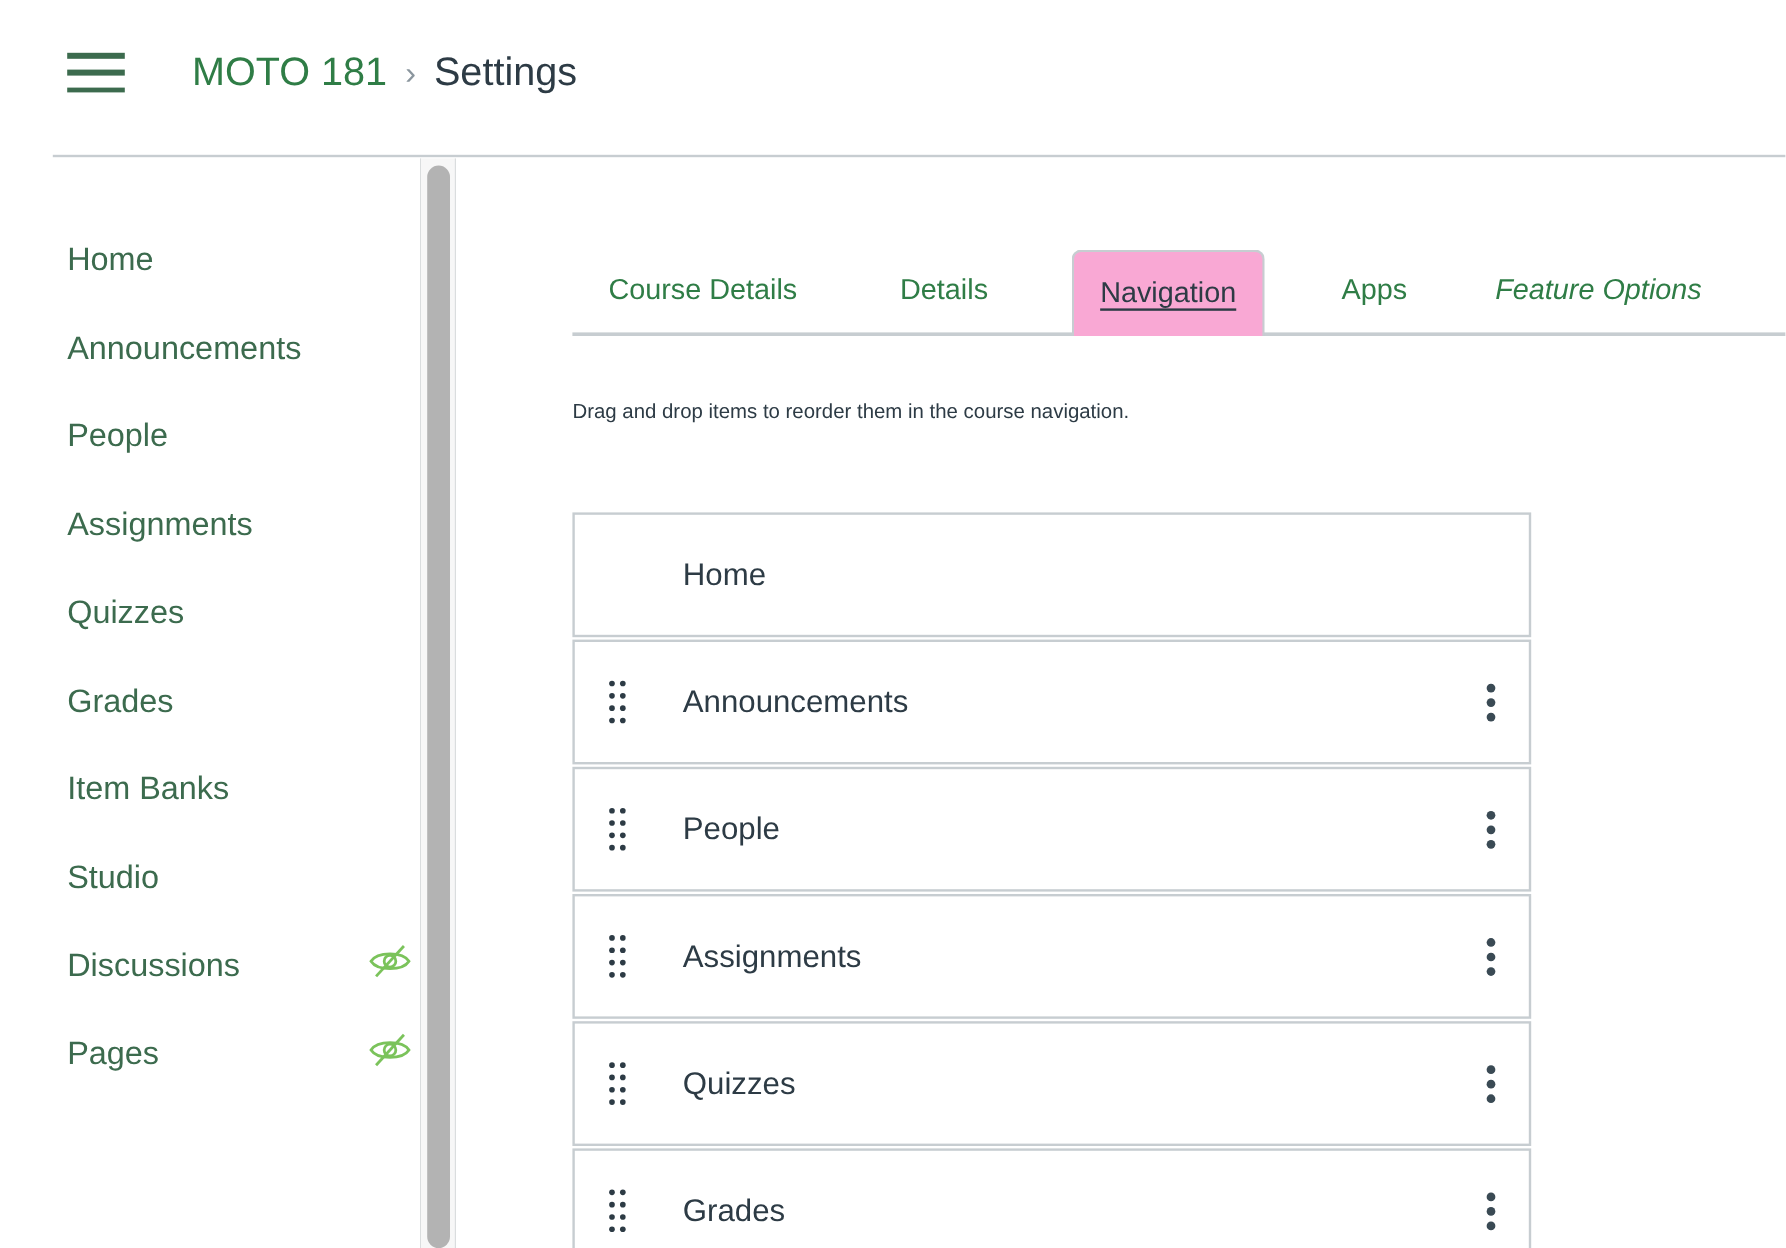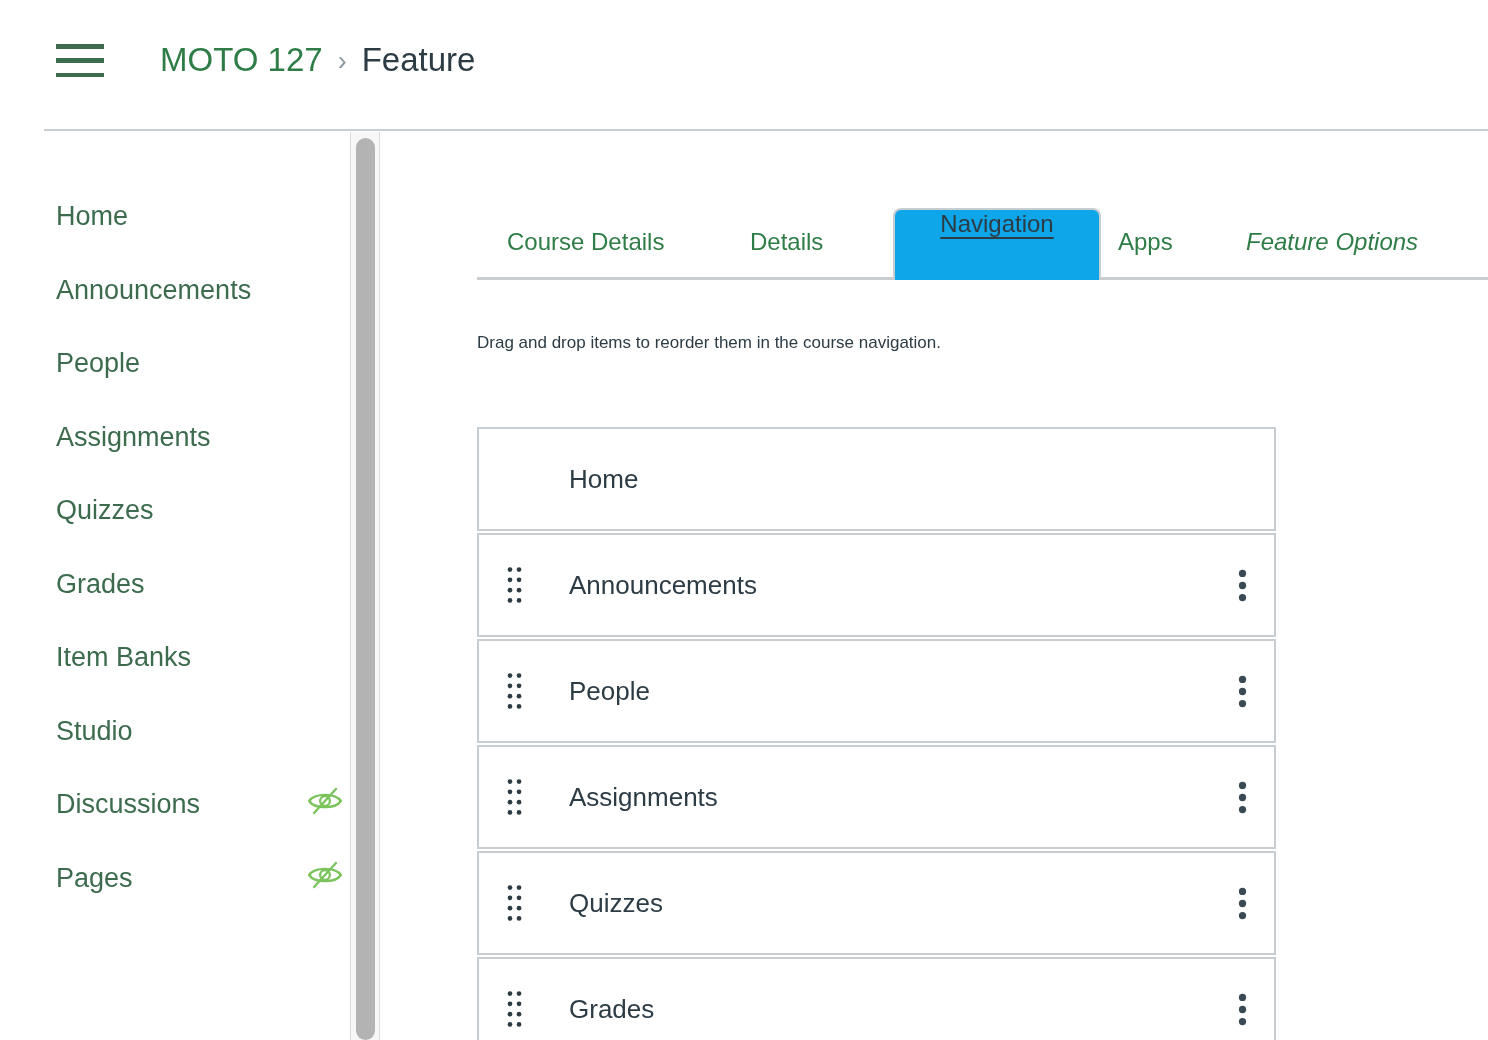--- a/index.html
+++ b/index.html
@@ -65,25 +65,25 @@
   }
   .tab {
     position: absolute; top: 227px; font-size: 24px; line-height: 30px;
     color: var(--brand-green); cursor: pointer; white-space: nowrap; z-index: 1;
   }
   .tab-0 { left: 507px; text-align: center; }
   .tab-1 { left: 750px; }
   .tab-3 { left: 1118px; }
   .tab-4 { left: 1246px; font-style: italic; }
   .tab-active-box {
-    position: absolute; left: 893px; top: 208px; width: 208px; height: 72px;
-    box-sizing: border-box; background: #0ea5e9;
+    position: absolute; left: 893px; top: 208px; width: 161px; height: 72px;
+    box-sizing: border-box; background: #f9a8d4;
     border: 2px solid var(--border-gray); border-bottom: none;
     border-radius: 8px 8px 0 0; z-index: 2;
-    display: flex; justify-content: center;
+    display: flex; align-items: center; justify-content: center;
     font-size: 24px; color: var(--text-dark); cursor: pointer;
   }
   .tab-active-box .tab-active-label { text-decoration: underline; text-underline-offset: 5px; }
 
   
   .description {
     position: absolute; left: 477px; top: 333px;
     font-size: 17px; color: var(--text-dark); white-space: nowrap;
   }
   .nav-list { position: absolute; left: 477px; top: 427px; width: 799px; }
@@ -111,23 +111,23 @@
 
   <button class="hamburger-btn">
     <span class="hamburger-icon">
       <span class="bar"></span>
         <span class="bar"></span>
         <span class="bar"></span>
     </span>
   </button>
 
   <div class="breadcrumb">
-    <a class="crumb-course">MOTO 127</a>
+    <a class="crumb-course">MOTO 181</a>
     <span class="crumb-sep">›</span>
-    <span class="crumb-page">Feature</span>
+    <span class="crumb-page">Settings</span>
   </div>
 
   <div class="header-divider"></div>
 
   <ul class="course-nav">
     <li><a>Home</a></li>
     <li><a>Announcements</a></li>
     <li><a>People</a></li>
     <li><a>Assignments</a></li>
     <li><a>Quizzes</a></li>

